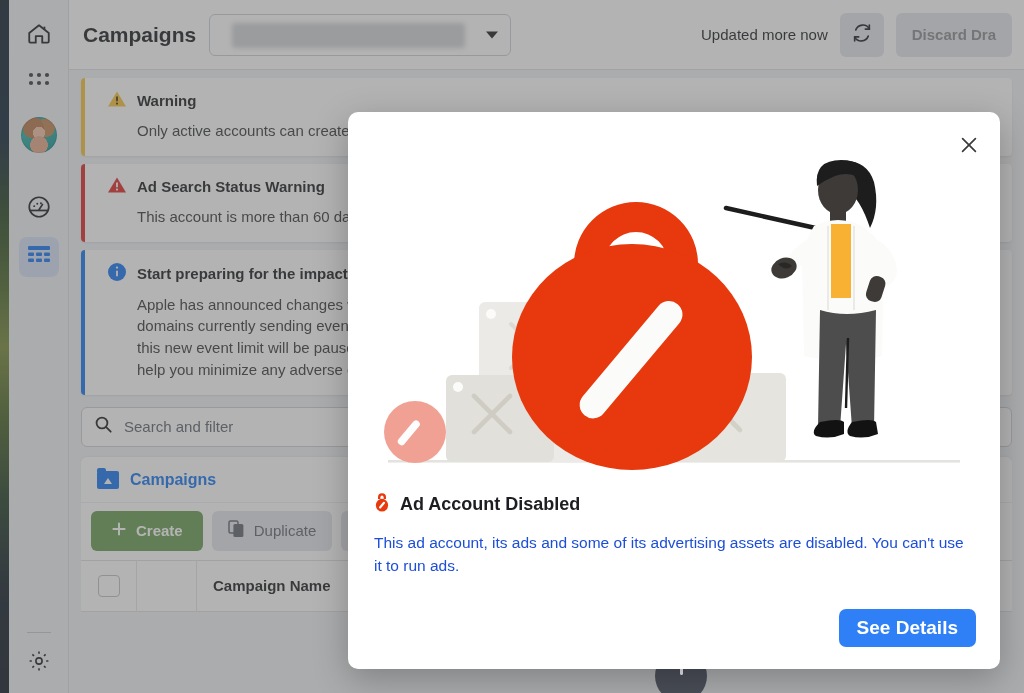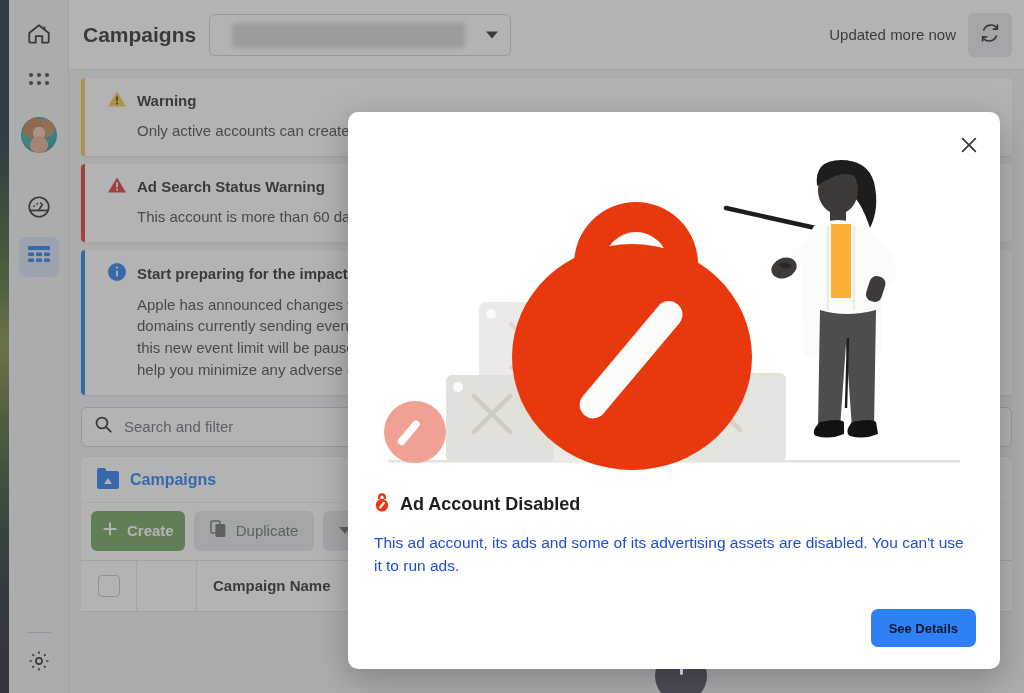--- a/index.html
+++ b/index.html
@@ -186,21 +186,21 @@
   
   .toolbar {
     background: #fff;
     padding: 8px 10px 9px 10px;
     display: flex; align-items: center; gap: 9px;
     border-top: 1px solid #eceef1;
   }
   .btn-create {
     height: 40px; border-radius: 6px; background: #6a9e54;
     color: #fff; font-size: 15px; font-weight: 600;
-    display: flex; align-items: center; gap: 9px; padding: 0 11px;
+    display: flex; align-items: center; gap: 9px; padding: 0 20px;
   }
   .btn-tool {
     height: 40px; border-radius: 6px; background: #e4e6eb;
     color: #606770; font-size: 15px; font-weight: 500;
     display: flex; align-items: center; gap: 9px; padding: 0 16px; justify-content: center;
   }
   .btn-caret-only {
     height: 40px; width: 44px; border-radius: 6px; background: #e4e6eb;
     display: flex; align-items: center; justify-content: center;
   }
@@ -274,21 +274,21 @@
   }
   .modal-text {
     font-size: 15.5px; color: #1d4ed8; line-height: 1.48;
     max-width: 604px;
   }
   .modal-footer {
     position: absolute; right: 24px; bottom: 22px;
   }
   .btn-primary {
     height: 38px; border-radius: 7px; background: #2f80f7;
-    color: #0f172a; font-size: 13px; font-weight: 700;
+    color: #ffffff; font-size: 19px; font-weight: 700;
     display: flex; align-items: center; padding: 0 18px;
   }
 </style>
 </head>
 <body>
 
 <div id="root">
 
   <div id="app-bg">
 
@@ -380,20 +380,21 @@
           <div class="icon-btn">
             <span>
               <svg width="22" height="22" viewBox="0 0 24 24" fill="none" stroke="#1c1e21" stroke-width="1.8" stroke-linecap="round">
                 <path d="M20 7.5A8.2 8.2 0 0 0 5.2 8.6"></path>
                 <path d="M4 16.5A8.2 8.2 0 0 0 18.8 15.4"></path>
                 <path d="M20 3.3v4.4h-4.4"></path>
                 <path d="M4 20.7v-4.4h4.4"></path>
               </svg>
             </span>
           </div>
+          <div class="btn-grey">Discard Dra</div>
         </div>
       </div>
 
       <div class="banners">
 
         <div class="banner warn">
           <div class="banner-head">
             <span>
               <svg width="20" height="18" viewBox="0 0 20 18">
                   <path d="M10 1.4 19 16.6H1z" fill="#f5c33b"></path>

